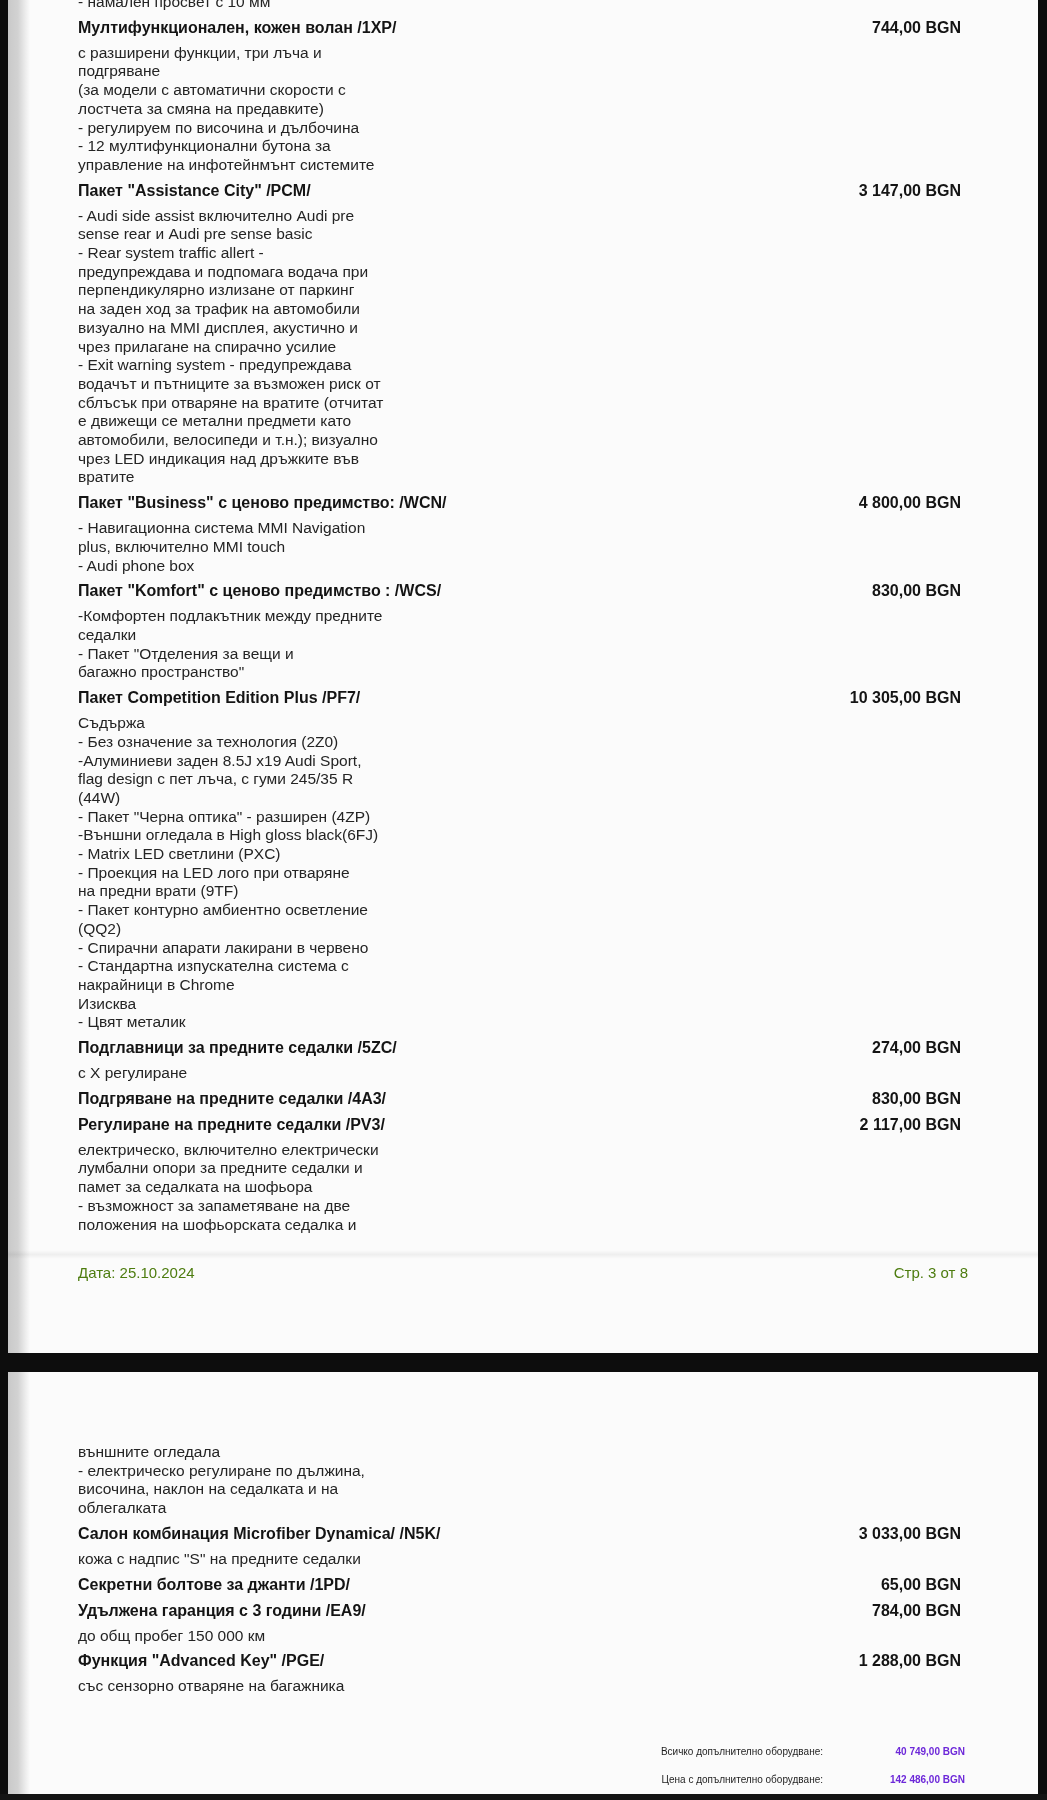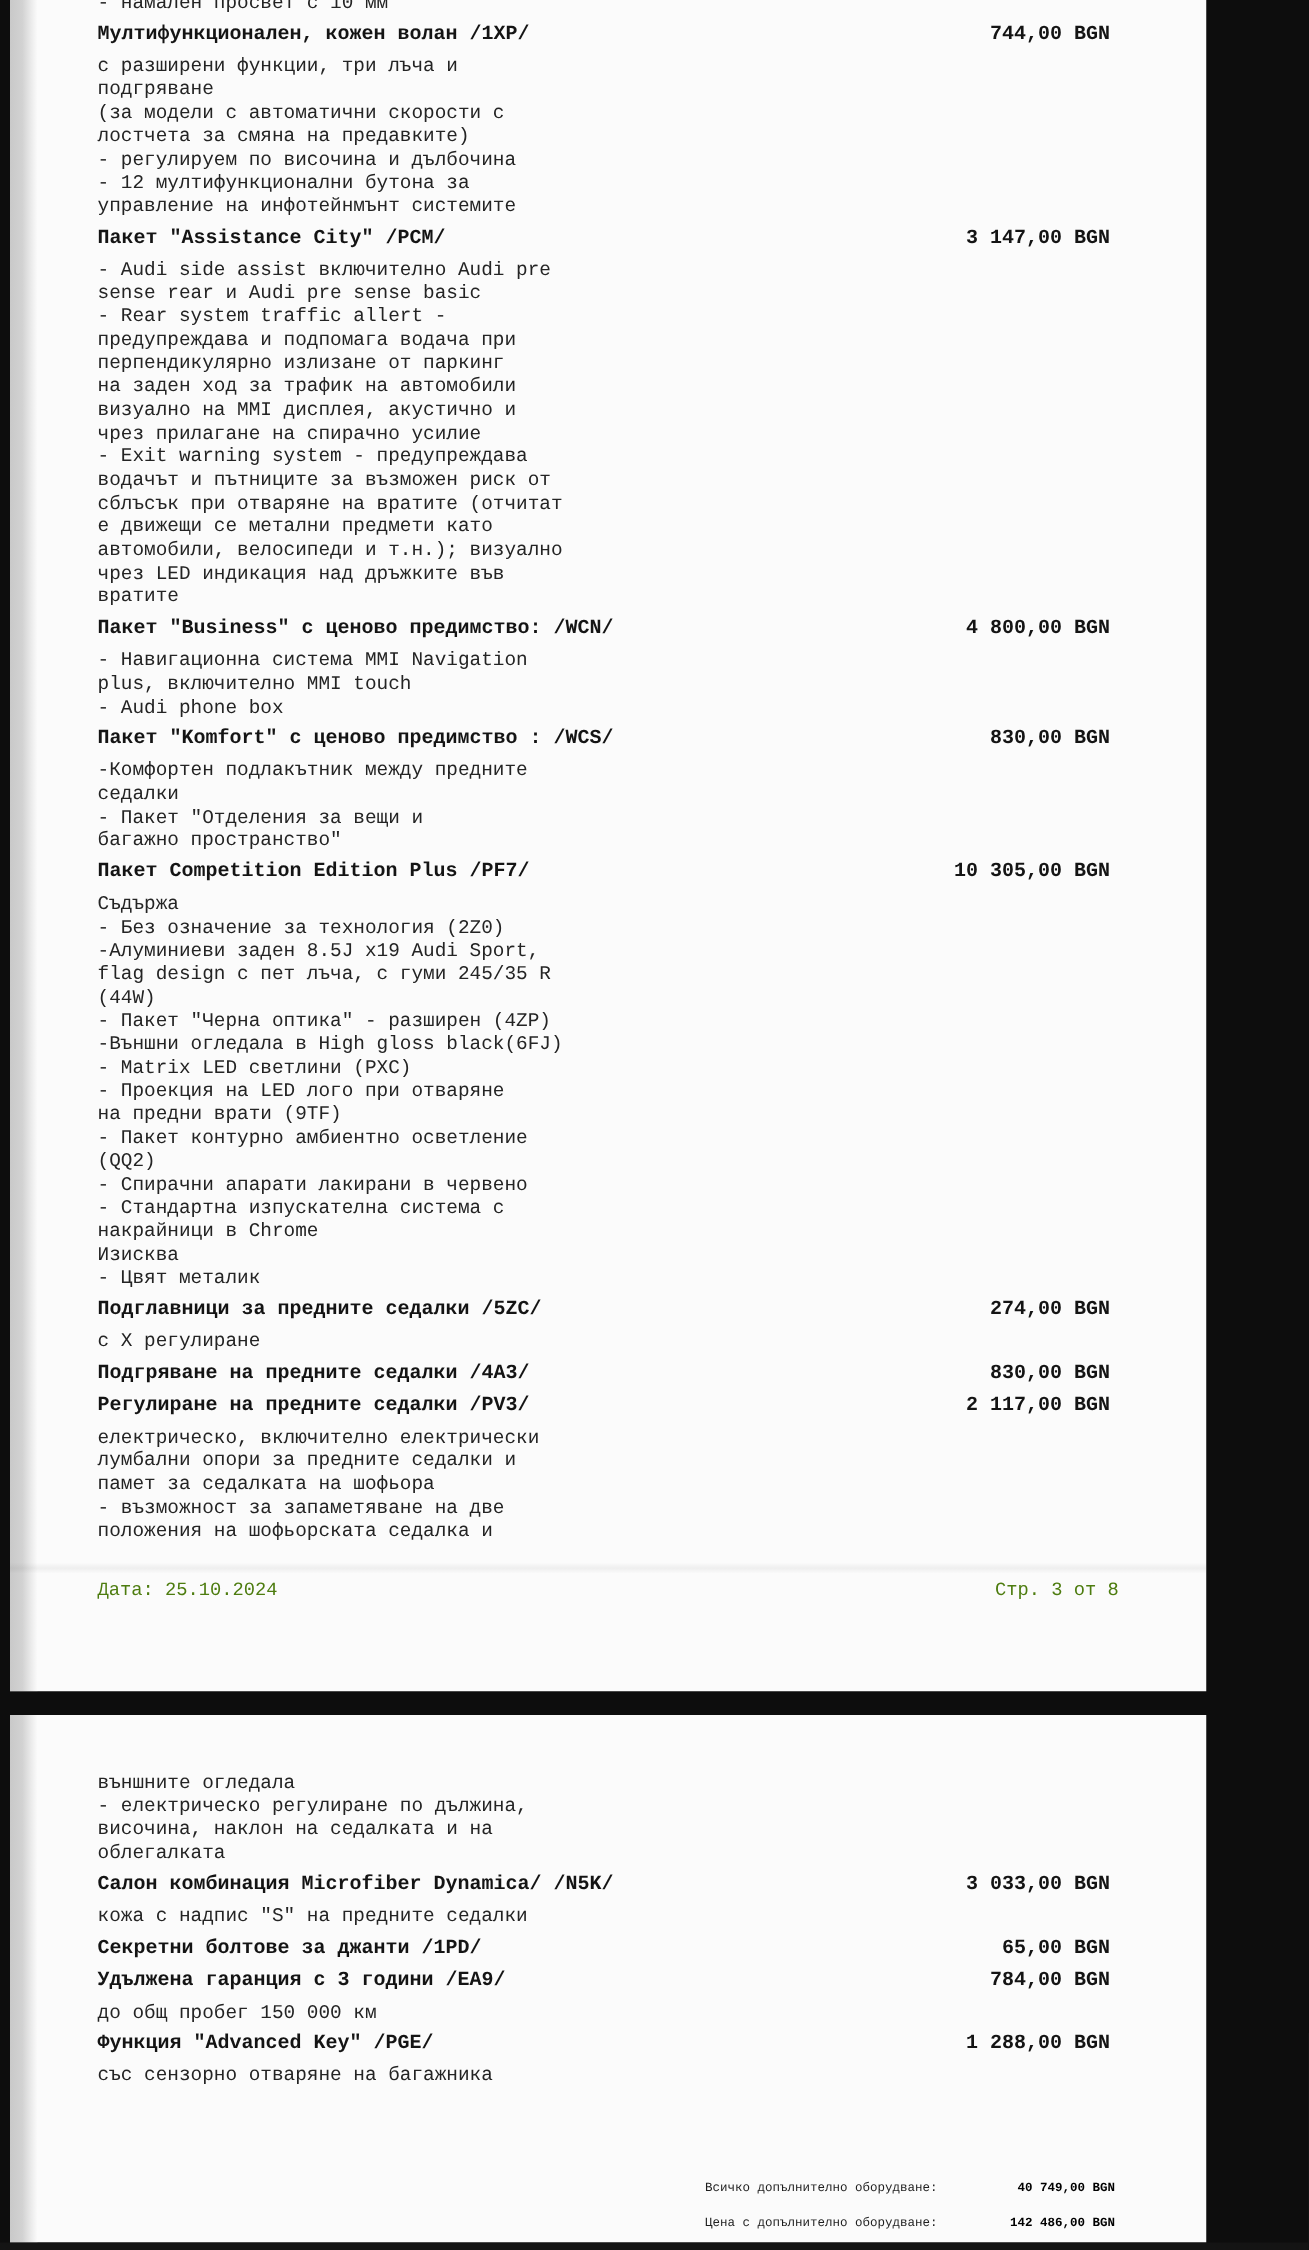--- a/index.html
+++ b/index.html
@@ -6,38 +6,37 @@
   .viewer{
     position:relative;
     width:1047px;height:1800px;
     overflow:hidden;
     background:#0d0d0d;
     font-family:"Liberation Sans","DejaVu Sans",sans-serif;
     -webkit-font-smoothing:antialiased;
   }
   .page{
     position:absolute;
-    left:8px;width:957px;
+    left:8px;width:1030px;
     background:#fbfbfb;
     overflow:hidden;
-    font-family:Liberation Mono, monospace;
   }
   .page3{top:0;height:1353px;}
   .page4{top:1372px;height:422px;}
   .page-edge{
     position:absolute;left:0;top:0;bottom:0;width:22px;
     background:linear-gradient(to right,#c9c9c9 0%,#d2d2d2 45%,#ededed 80%,#fbfbfb 100%);
     pointer-events:none;
   }
   .content{
     position:relative;
     padding:0 77px 0 70px;
     color:#222;
   }
-  .content-p4{padding-top:45px;}
+  .content-p4{padding-top:71px;}
   .content-p3 > .desc-line:first-child{margin-top:-7px;}
   .desc-line{
     font-size:15.5px;
     line-height:18.7px;
     color:#242424;
     white-space:pre;
   }
   .title-row{
     display:flex;
     justify-content:space-between;
@@ -72,21 +71,21 @@
     align-items:flex-end;
     line-height:21px;
     margin-bottom:7px;
     font-size:10px;
   }
   .totals-label{color:#1e1e1e;}
   .totals-value{
     font-weight:bold;
     min-width:142px;
     text-align:right;
-    color:#000000;
+    color:#6d28d9;
   }
   .bottom-band{
     position:absolute;left:0;right:0;bottom:0;height:6px;
     background:#141414;
   }
 </style>
 </head>
 <body>
 
 <div class="viewer">

